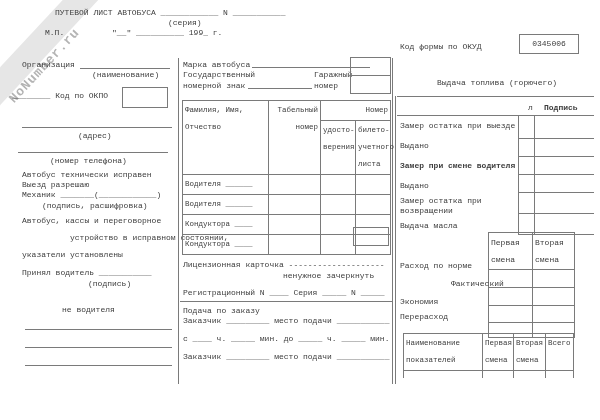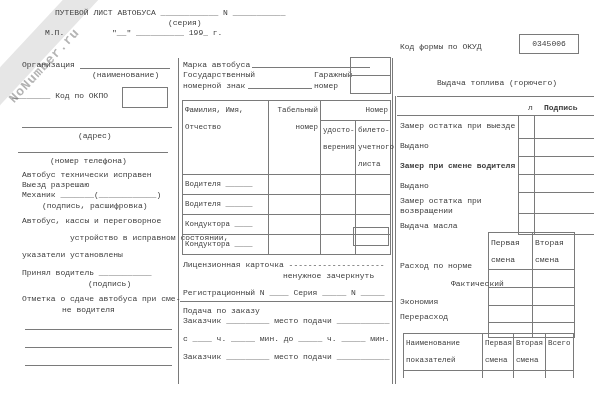--- a/index.html
+++ b/index.html
@@ -54,21 +54,20 @@
   <span class="t fg" style="left:50px;top:156px;">(номер телефона)</span>
   <span class="t fg" style="left:22px;top:170px;">Автобус технически исправен</span>
   <span class="t fg" style="left:22px;top:180px;">Выезд разрешаю</span>
   <span class="t fg" style="left:22px;top:190px;">Механик _______(____________)</span>
   <span class="t fg" style="left:42px;top:201px;">(подпись, расшифровка)</span>
   <span class="t fg" style="left:22px;top:216px;">Автобус, кассы и переговорное</span>
   <span class="t fg" style="left:22px;top:233px;margin-left:48px;">устройство в исправном состоянии,</span>
   <span class="t fg" style="left:22px;top:250px;">указатели установлены</span>
   <span class="t fg" style="left:22px;top:268px;">Принял водитель ___________</span>
   <span class="t fg" style="left:88px;top:279px;">(подпись)</span>
-  <span class="t fg" style="left:22px;top:294px;">Отметка о сдаче автобуса при сме-</span>
   <span class="t fg" style="left:62px;top:305px;">не водителя</span>
   <div class="line fg" style="left:25px;top:329px;width:147px;"></div>
   <div class="line fg" style="left:25px;top:347px;width:147px;"></div>
   <div class="line fg" style="left:25px;top:365px;width:147px;"></div>
 
   <span class="t fg" style="left:183px;top:60px;">Марка автобуса</span>
   <div class="line fg" style="left:252px;top:67px;width:118px;"></div>
   <span class="t fg" style="left:183px;top:70px;">Государственный</span>
   <span class="t fg" style="left:183px;top:81px;">номерной знак</span>
   <div class="line fg" style="left:248px;top:88px;width:64px;"></div>

